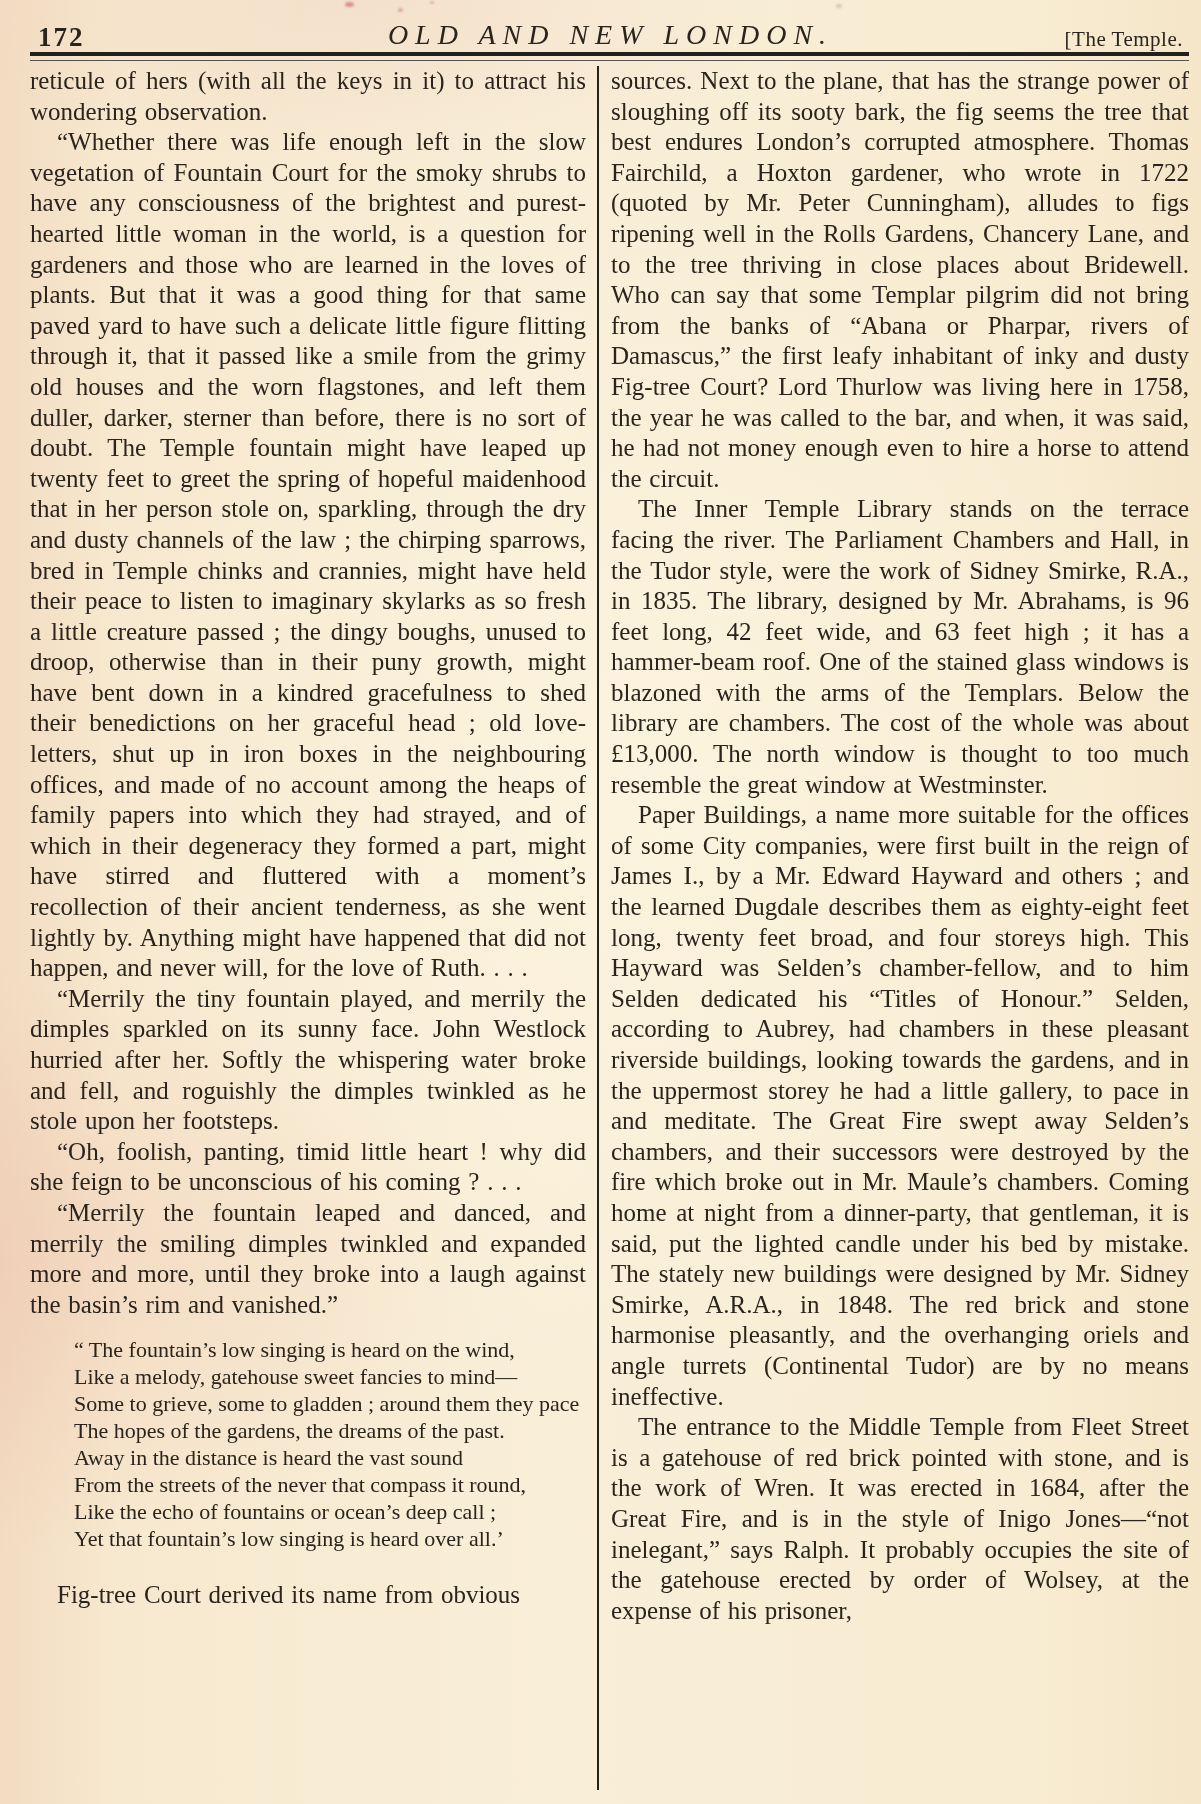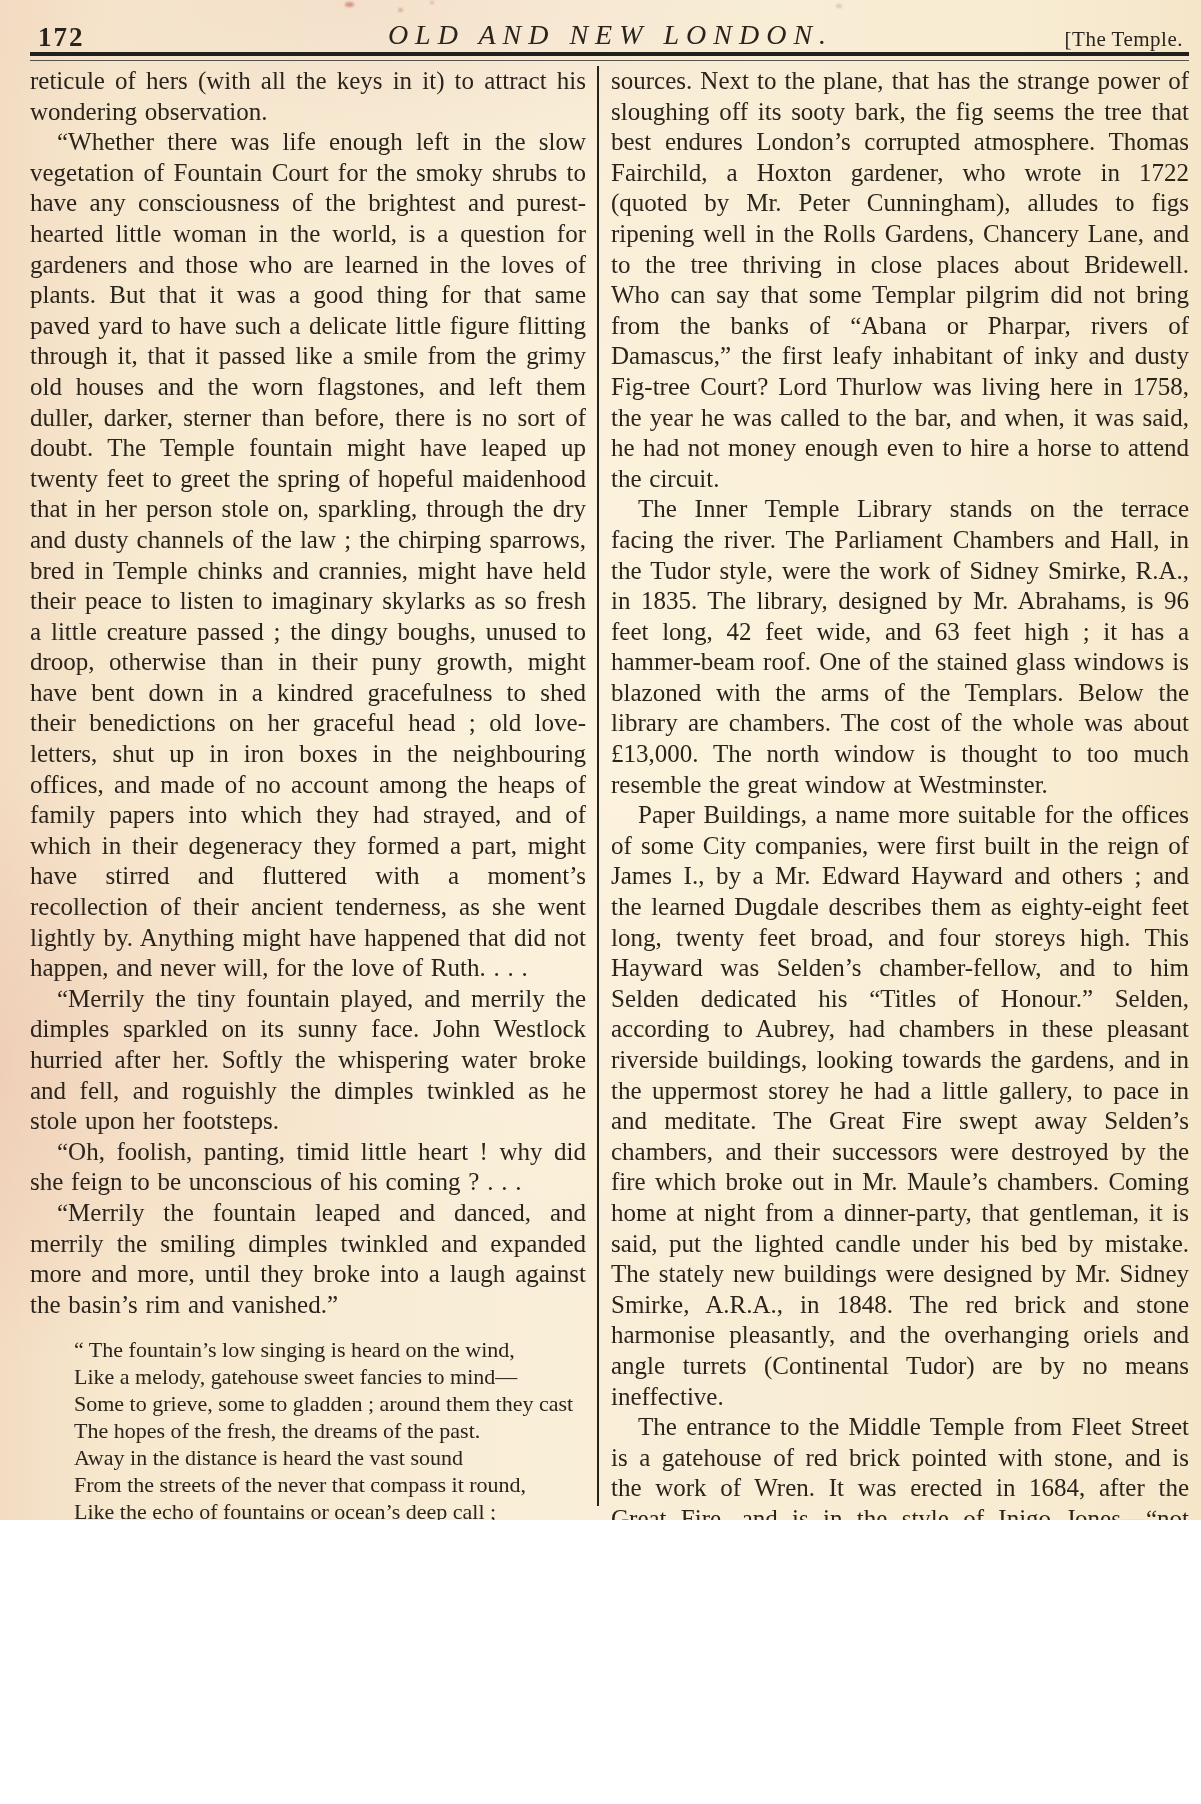--- a/index.html
+++ b/index.html
@@ -3,21 +3,21 @@
 <meta charset="utf-8">
 <style>
   * { margin: 0; padding: 0; box-sizing: border-box; }
   html, body { width: 1201px; height: 1804px; overflow: hidden; }
   body {
     font-family: "Liberation Serif", "DejaVu Serif", serif;
     color: #2a241c;
   }
   .page {
     position: relative;
-    width: 1201px; height: 1520px;
+    width: 1201px; height: 1804px;
     background:
       radial-gradient(ellipse 900px 500px at -5% 70%, rgba(231,166,150,0.28), rgba(231,166,150,0) 60%),
       radial-gradient(ellipse 700px 300px at 30% 0%, rgba(222,170,160,0.18), rgba(222,170,160,0) 60%),
       radial-gradient(ellipse 800px 900px at 55% 45%, rgba(255,248,228,0.55), rgba(255,248,228,0) 70%),
       linear-gradient(90deg, #f2dcc2 0%, #f7e9cf 10%, #f9eed8 45%, #f8ecd2 85%, #f5e6c9 100%);
     overflow: hidden;
     padding-left: 19px;
   }
   
   .speck { position: absolute; border-radius: 50%; filter: blur(1px); }
@@ -95,22 +95,22 @@
     <div class="col left">
       <p class="para no-indent">reticule of hers (with all the keys in it) to attract his wondering observation.</p>
       <p class="para">“Whether there was life enough left in the slow vegetation of Fountain Court for the smoky shrubs to have any consciousness of the brightest and purest-hearted little woman in the world, is a question for gardeners and those who are learned in the loves of plants.  But that it was a good thing for that same paved yard to have such a delicate little figure flitting through it, that it passed like a smile from the grimy old houses and the worn flagstones, and left them duller, darker, sterner than before, there is no sort of doubt.  The Temple fountain might have leaped up twenty feet to greet the spring of hopeful maidenhood that in her person stole on, sparkling, through the dry and dusty channels of the law ; the chirping sparrows, bred in Temple chinks and crannies, might have held their peace to listen to imaginary skylarks as so fresh a little creature passed ; the dingy boughs, unused to droop, otherwise than in their puny growth, might have bent down in a kindred gracefulness to shed their benedictions on her graceful head ; old love-letters, shut up in iron boxes in the neighbouring offices, and made of no account among the heaps of family papers into which they had strayed, and of which in their degeneracy they formed a part, might have stirred and fluttered with a moment’s recollection of their ancient tenderness, as she went lightly by.  Anything might have happened that did not happen, and never will, for the love of Ruth.   .   .   .</p>
       <p class="para">“Merrily the tiny fountain played, and merrily the dimples sparkled on its sunny face.  John Westlock hurried after her.  Softly the whispering water broke and fell, and roguishly the dimples twinkled as he stole upon her footsteps.</p>
       <p class="para">“Oh, foolish, panting, timid little heart ! why did she feign to be unconscious of his coming ?  .   .   .</p>
       <p class="para">“Merrily the fountain leaped and danced, and merrily the smiling dimples twinkled and expanded more and more, until they broke into a laugh against the basin’s rim and vanished.”</p>
 
       <div class="poem">
         <div class="poem-line">“ The fountain’s low singing is heard on the wind,</div>
         <div class="poem-line">Like a melody, gatehouse sweet fancies to mind—</div>
-        <div class="poem-line">Some to grieve, some to gladden ; around them they cast</div>
-        <div class="poem-line">The hopes of the fresh, the dreams of the past.</div>
+        <div class="poem-line">Some to grieve, some to gladden ; around them they pace</div>
+        <div class="poem-line">The hopes of the gardens, the dreams of the past.</div>
         <div class="poem-line">Away in the distance is heard the vast sound</div>
         <div class="poem-line">From the streets of the never that compass it round,</div>
         <div class="poem-line">Like the echo of fountains or ocean’s deep call ;</div>
         <div class="poem-line">Yet that fountain’s low singing is heard over all.’</div>
       </div>
 
       <p class="para closing">Fig-tree Court derived its name from obvious</p>
     </div>
 
     <div class="col-divider"></div>

